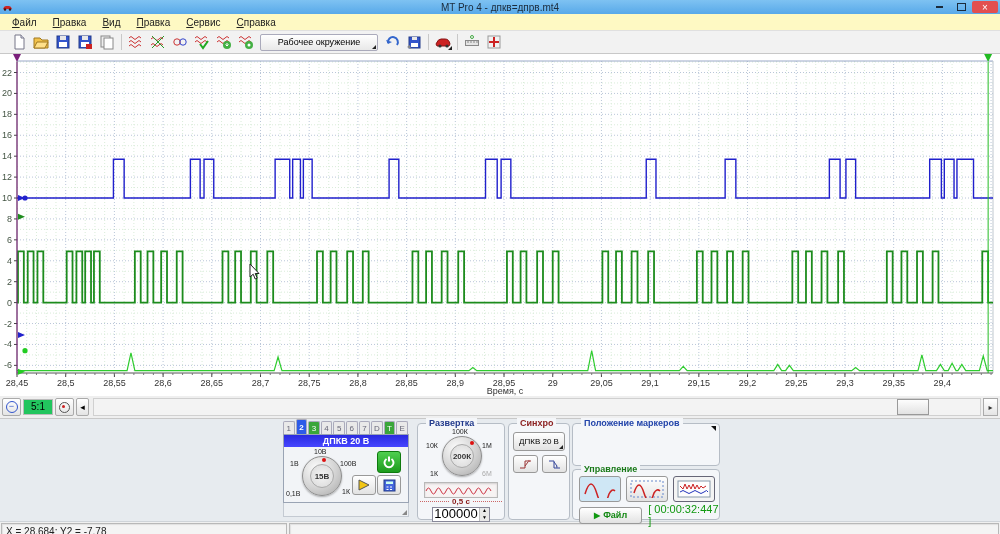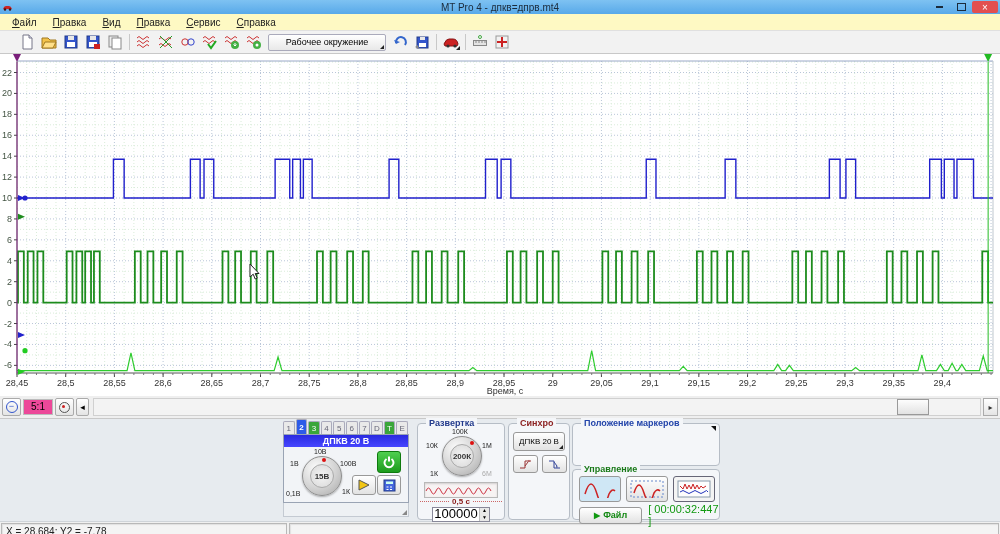--- a/index.html
+++ b/index.html
@@ -12,36 +12,36 @@
   .winbtns{margin-left:auto;display:flex;align-items:center;height:14px;z-index:2;}
   .wb{width:22px;height:12px;display:flex;align-items:center;justify-content:center;cursor:pointer;}
   .wb .bar{width:7px;height:2px;background:#1b2b3b;display:block;}
   .wb .sq{width:7px;height:6px;border:1px solid #1b2b3b;display:block;}
   .wb.close{background:#e25050;border-radius:2px;color:#fff;font-size:10px;margin-right:2px;width:26px;}
   
   .menubar{height:16px;background:#fef9c3;display:flex;align-items:center;padding-left:4px;font-size:10px;color:#222;border-bottom:1px solid #e0e0e0;}
   .menu-item{display:inline-block;padding:1px 8px;cursor:default;}
   .menu-item::first-letter{text-decoration:underline;}
   
-  .toolbar{height:22px;background:#f2f2f2;display:flex;align-items:center;padding-left:16px;border-bottom:1px solid #c8c8c8;}
+  .toolbar{height:22px;background:#f2f2f2;display:flex;align-items:center;padding-left:8px;border-bottom:1px solid #c8c8c8;}
   .tbtn{width:20px;height:18px;display:flex;align-items:center;justify-content:center;border:1px solid transparent;border-radius:2px;position:relative;}
   .tsep{width:1px;height:16px;background:#c8c8c8;margin:0 3px;}
   .combo{height:15px;border:1px solid #aab;background:linear-gradient(#fff,#e8e8e8);font-size:9px;display:flex;align-items:center;justify-content:center;width:116px;position:relative;margin:0 3px;border-radius:2px;}
   .corner{position:absolute;right:1px;bottom:1px;width:0;height:0;border-left:4px solid transparent;border-bottom:4px solid #222;}
   
   .plotwrap{height:342px;background:#fff;position:relative;}
   .plotwrap svg{display:block;}
   .cursor{position:absolute;left:249px;top:210px;}
   
   .zoombar{height:22px;background:#efefef;border-bottom:1px solid #c8c8c8;display:flex;align-items:center;padding:0 2px;position:relative;}
   .zbtn{width:17px;height:16px;border:1px solid #aaa;background:linear-gradient(#fff,#e4e4e4);display:flex;align-items:center;justify-content:center;border-radius:2px;margin-right:2px;font-size:9px;}
   .zoomout-glyph{width:10px;height:10px;border:1px solid #3355cc;border-radius:50%;color:#3355cc;font-size:9px;line-height:8px;text-align:center;}
   .rec-glyph{width:9px;height:9px;border:1px solid #555;border-radius:50%;position:relative;}
   .rec-glyph i{position:absolute;left:2px;top:2px;width:3px;height:3px;background:#cc2222;border-radius:50%;}
-  .zscale{width:28px;text-align:center;font-size:10px;border:1px solid #bbb;height:14px;line-height:14px;background:#ec4899;margin-right:2px;}
+  .zscale{width:28px;text-align:center;font-size:10px;border:1px solid #bbb;height:14px;line-height:14px;background:#22c55e;margin-right:2px;}
   .scrolltrack{flex:1;height:16px;background:#f3f3f3;border:1px solid #d0d0d0;position:relative;margin:0 2px;}
   .scrollthumb{position:absolute;left:803px;top:0;width:30px;height:14px;background:linear-gradient(#fdfdfd,#e2e2e2);border:1px solid #999;}
   .scrollarrow{width:13px;height:16px;border:1px solid #aaa;background:linear-gradient(#fff,#e4e4e4);font-size:8px;display:flex;align-items:center;justify-content:center;color:#333;}
   
   .controls{height:102px;background:#e7ebef;position:relative;border-bottom:1px solid #cfd4d9;}
   .gbox{position:absolute;border:1px solid #b6bdc6;border-radius:4px;background:#f4f6f9;}
   .gtitle{position:absolute;top:-6px;left:8px;background:#f4f6f9;padding:0 3px;font-size:9px;font-weight:bold;}
   
   .chpanel{position:absolute;left:283px;top:1px;width:126px;}
   .tabs{display:flex;height:14px;align-items:flex-end;}

